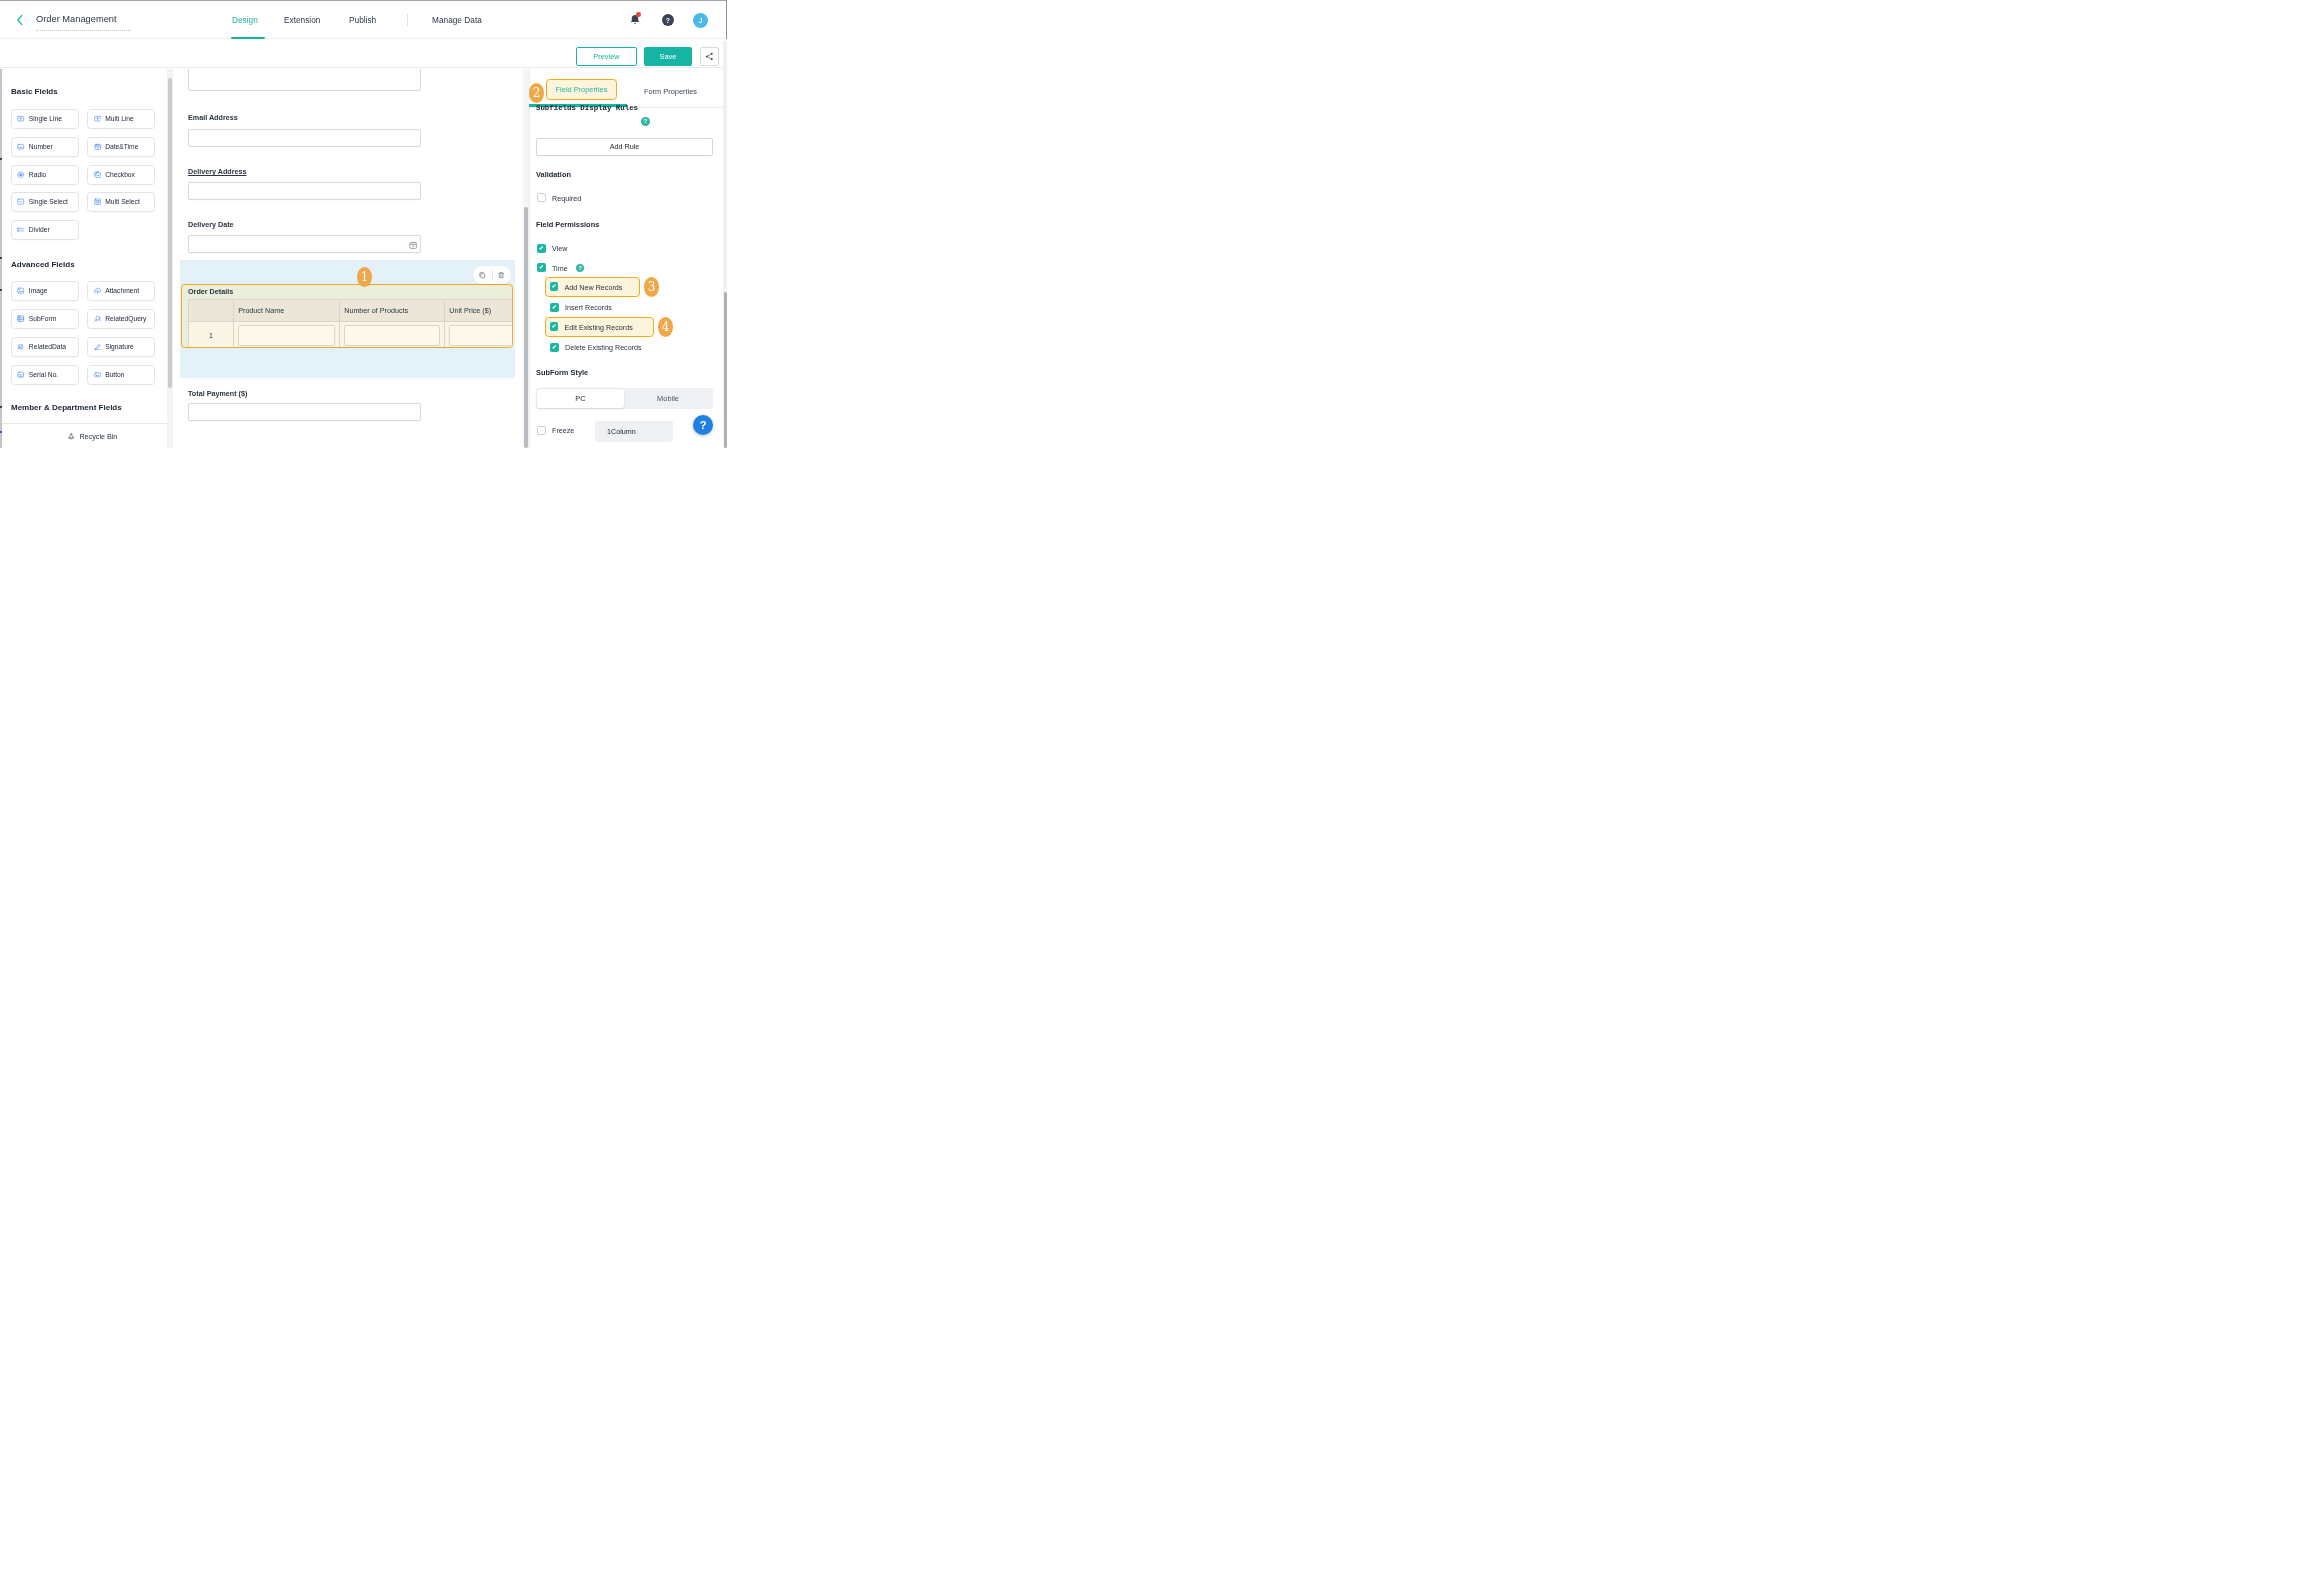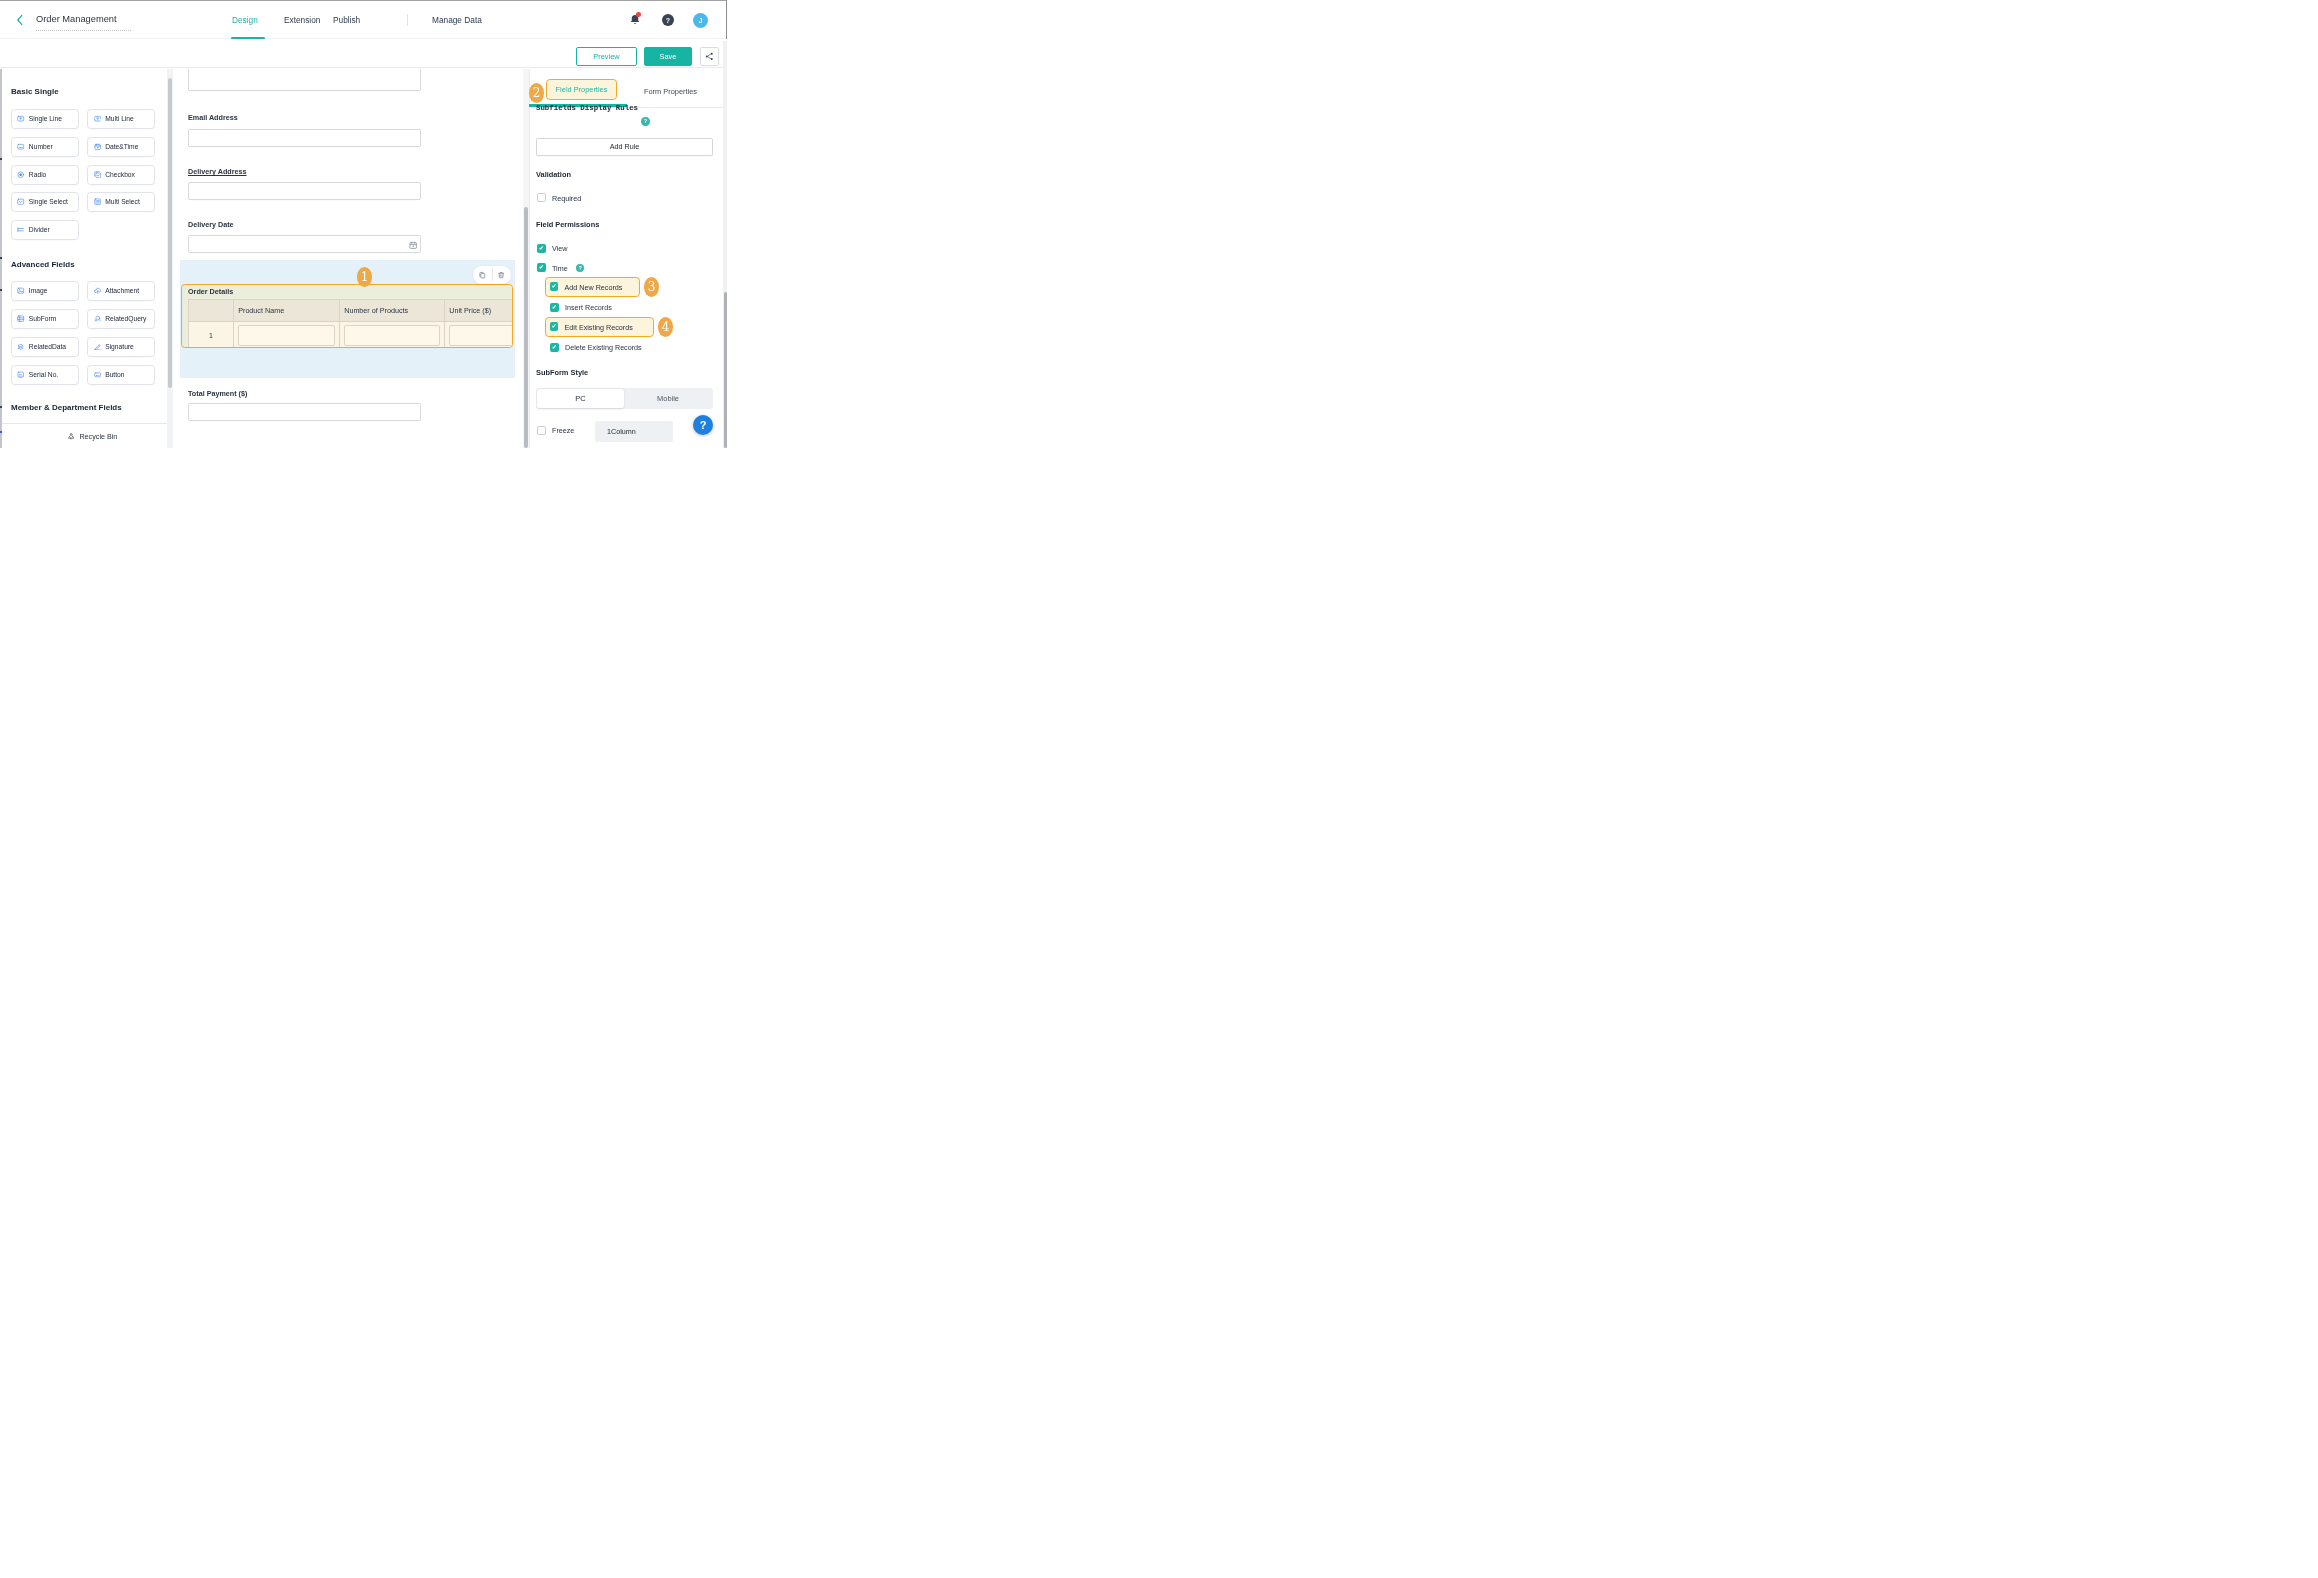--- a/index.html
+++ b/index.html
@@ -91,21 +91,21 @@
   <div class="abs" style="left:15px;top:14px;">
     <svg width="11" height="12" viewBox="0 0 24 26">
         <path d="M15 3 L6 13 L15 23" fill="none" stroke="#17b3a3" stroke-width="2.6" stroke-linecap="round" stroke-linejoin="round"></path>
       </svg>
   </div>
   <div class="abs page-title" style="left:36px;top:14.4px;">Order Management</div>
   <div class="abs title-underline" style="left:36px;top:30px;width:95px;"></div>
 
   <div class="abs tab active" style="left:232px;top:15px;">Design</div>
   <div class="abs tab" style="left:284px;top:15px;">Extension</div>
-  <div class="abs tab" style="left:333px;top:15px;">Publish</div>
+  <div class="abs tab" style="left:349px;top:15px;">Publish</div>
   <div class="abs nav-divider" style="left:407px;top:14px;"></div>
   <div class="abs tab" style="left:432px;top:15px;">Manage Data</div>
   <div class="abs tab-underline" style="left:231px;top:37px;width:34px;"></div>
 
   <div class="abs" style="left:629px;top:13.4px;">
     <svg width="12" height="13" viewBox="0 0 26 28">
       <path d="M13 4c4.4 0 7 3 7 7v5l2 3.5H4L6 16v-5c0-4 2.6-7 7-7z" fill="#3a4354"></path>
       <path d="M10.5 21.5a2.6 2.6 0 0 0 5 0z" fill="#3a4354"></path>
     </svg>
     <span class="abs red-dot" style="left:7.4px;top:-1.4px;"></span>
@@ -125,21 +125,21 @@
     </svg>
   </div>
 
   <div class="abs edge-strip"></div>
   <div class="abs edge-mark" style="top:158px;"></div>
   <div class="abs edge-mark" style="top:257px;"></div>
   <div class="abs edge-mark" style="top:289px;"></div>
   <div class="abs edge-mark" style="top:406px;"></div>
   <div class="abs edge-mark" style="top:431px;background:#3b5bd6;"></div>
 
-  <div class="abs side-h" style="left:11px;top:87px;">Basic Single</div>
+  <div class="abs side-h" style="left:11px;top:87px;">Basic Fields</div>
 
   <div class="abs fbtn" style="left:10.7px;top:109px;">
     <svg class="fi" width="7.4" height="7.4" viewBox="0 0 16 16">
         <rect x="1.5" y="3" width="13" height="10" rx="2"></rect>
         <path d="M5.5 6.5h5M8 6.5v4"></path>
       </svg>
     <span>Single Line</span>
   </div>
   <div class="abs fbtn" style="left:87px;top:109px;">
     <svg class="fi" width="7.4" height="7.4" viewBox="0 0 16 16">

